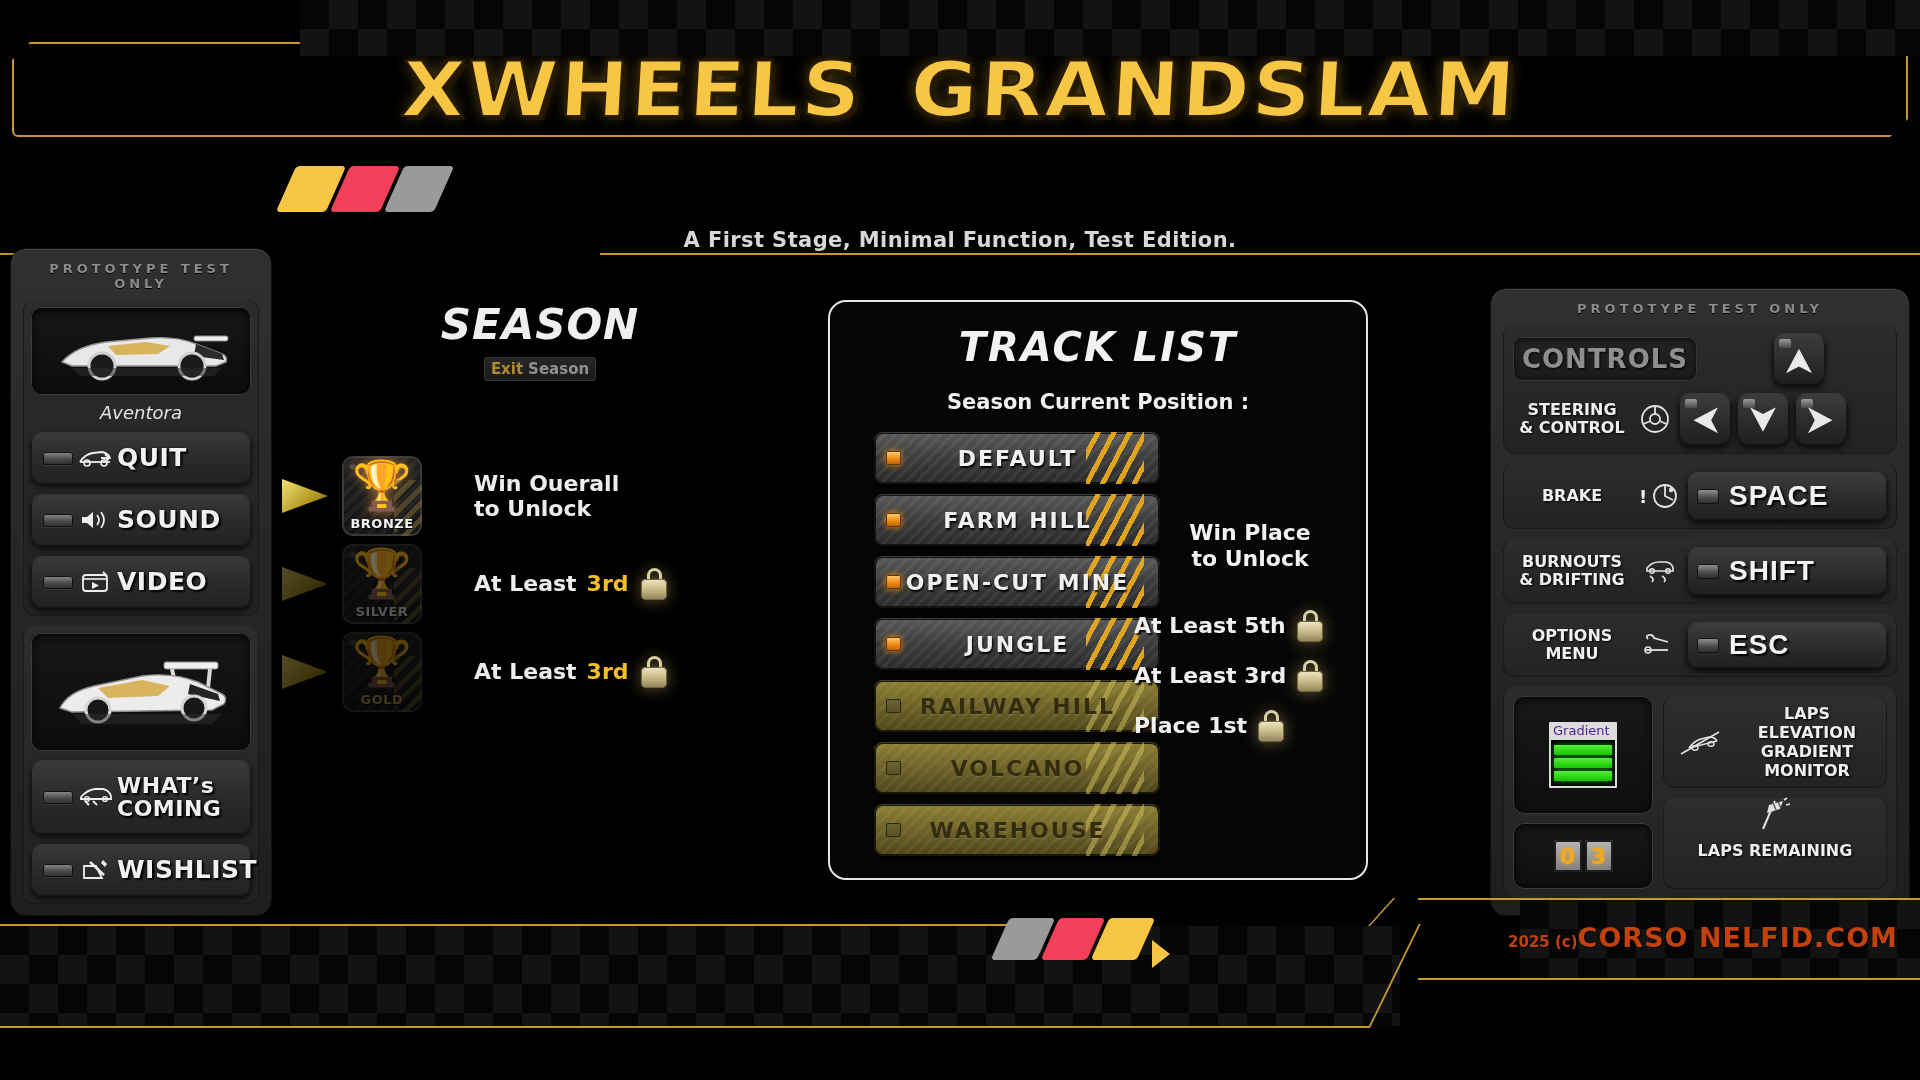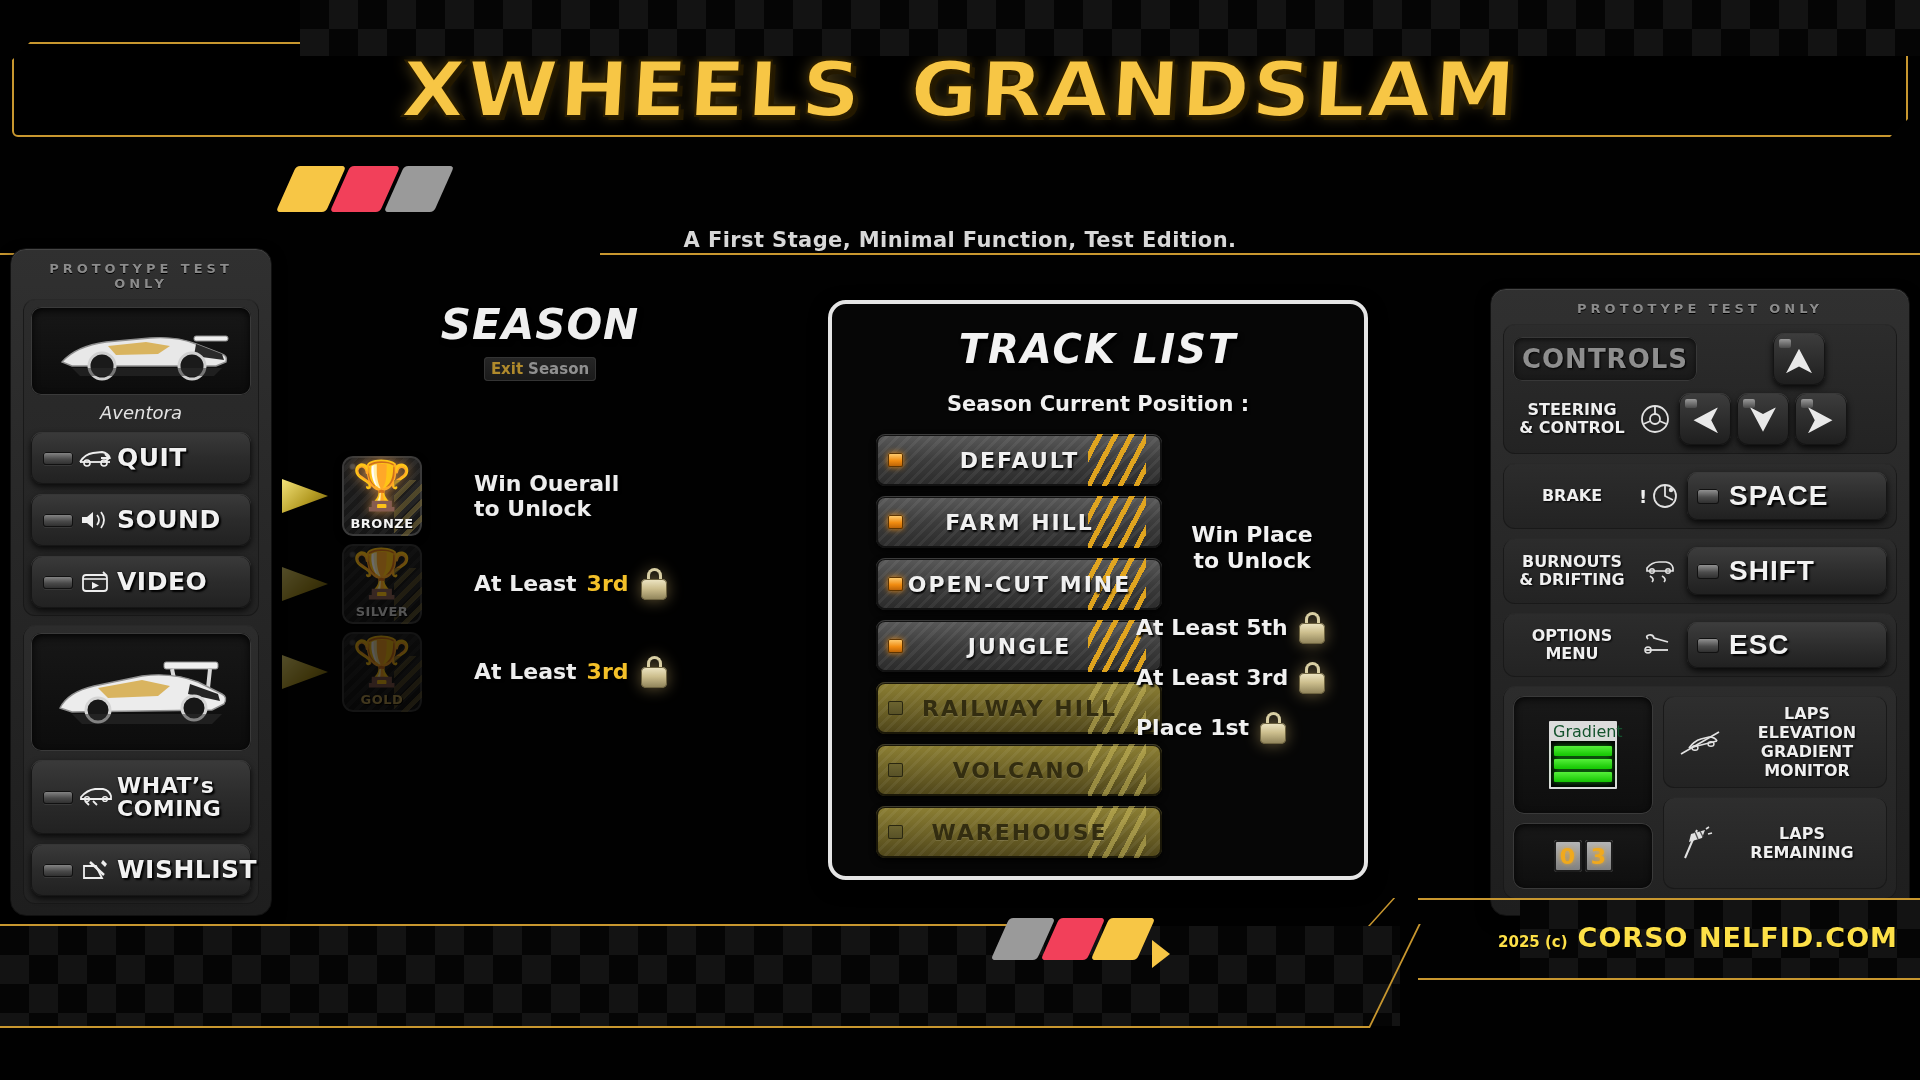--- a/index.html
+++ b/index.html
@@ -333,21 +333,21 @@
   .gauge-col{ width:140px; }
   .gauge-box{
     height:118px; border-radius:11px; margin-bottom:9px;
     background:linear-gradient(180deg,#181818,#0e0e0e);
     box-shadow:inset 0 0 0 1px #3a3a3a, inset 0 2px 8px #000;
     display:flex; align-items:center; justify-content:center;
   }
   .gauge-box.short{ height:66px; }
   .grad-widget{ width:68px; background:#dcdcdc; padding:2px; border-radius:1px; }
   .grad-cap{
-    font-family:"DejaVu Sans", sans-serif; font-size:16px; color:#14532d;
+    font-family:"DejaVu Sans", sans-serif; font-size:13px; color:#4c1d95;
     background:#dcdcdc; padding:0 2px 1px; line-height:1.1;
   }
   .grad-bars{ background:#000; padding:2px 2px; }
   .grad-bar{ height:10px; margin:3px 1px; border-radius:1px;
              background:linear-gradient(180deg,#55f03a,#13c400);
              box-shadow:0 0 6px rgba(40,240,40,.55); }
   .lap-digits{ display:flex; gap:3px; }
   .lap-d{
     width:28px; height:32px; border-radius:3px;
     background:linear-gradient(180deg,#b9b9b9,#7c7c7c);
@@ -355,21 +355,21 @@
     display:flex; align-items:center; justify-content:center;
     font-family:"DejaVu Sans", sans-serif; font-weight:bold; font-size:22px;
     color:#f0a91d; text-shadow:0 0 4px rgba(240,169,29,.8);
   }
   .gauge-desc{
     height:118px; border-radius:11px; margin-bottom:9px; flex:1;
     background:linear-gradient(180deg,#2e2e2e,#232323);
     box-shadow:inset 0 1px 0 rgba(255,255,255,.07), inset 0 0 0 1px #191919;
     display:flex; align-items:center; gap:10px; padding:0 12px;
   }
-  .gauge-desc.short{ height:66px; }
+  .gauge-desc.short{ height:66px;flex-direction:column; }
   .gauge-desc .txt{
     flex:1; text-align:center;
     font-family:"DejaVu Sans", sans-serif; font-weight:bold; font-size:16px;
     color:#efefef; text-shadow:1px 1px 2px #000; line-height:1.2;
   }
 
   
   .stripes-bc{ position:absolute; left:1000px; top:918px; width:180px; height:42px; }
   .stripes-bc .stripe{ height:42px; width:46px; }
   .stripes-bc .g{ left:0; background:#9a9a9a; }
@@ -386,22 +386,22 @@
     position:absolute; left:1368px; top:924px; width:2px; height:104px;
     background:#c8972f; transform:skewX(-26deg); transform-origin:bottom left;
   }
   .bot-diag2{
     position:absolute; left:1368px; top:898px; width:2px; height:28px;
     background:#c8972f; transform:skewX(-42deg); transform-origin:bottom left;
   }
   .copyright{
     position:absolute; right:22px; top:922px;
     font-family:"DejaVu Sans", sans-serif; font-weight:bold;
-    color:#fde047; text-shadow:1px 1px 0 #000;
-    display:flex; align-items:baseline; gap:10px;
+    color:#c2410c; text-shadow:1px 1px 0 #000;
+    display:flex; align-items:baseline; 
   }
   .copyright .yr{ font-size:15px; }
   .copyright .nm{ font-size:27px; letter-spacing:1px; }
 
   
   .tri-accent{
     position:absolute; left:1152px; top:940px; width:0; height:0;
     border-top:14px solid transparent; border-bottom:14px solid transparent;
     border-left:18px solid #f7c645;
   }
@@ -577,21 +577,21 @@
         <span>At Least </span>
           <span class="ord">3rd</span>
         <span class="lock">
             <span class="shackle"></span>
             <span class="body"></span>
           </span>
       </div>
     </div>
   </div>
 
-  <div id="tracklist" style="background:#060606;border:4px solid #e5e5e5;border-radius:18px;box-shadow:0 6px 18px rgba(0,0,0,.9);">
+  <div id="tracklist" style="background:#060606;border:2px solid #e5e5e5;border-radius:18px;box-shadow:0 6px 18px rgba(0,0,0,.9);">
     <div class="tl-title">TRACK LIST</div>
     <div class="tl-sub">Season Current Position :</div>
 
     <div class="track-rows">
       <div class="track-item">
         <span class="track-led"></span>
         <span class="track-name">DEFAULT</span>
         <span class="slash"></span>
       </div>
       <div class="track-item">

